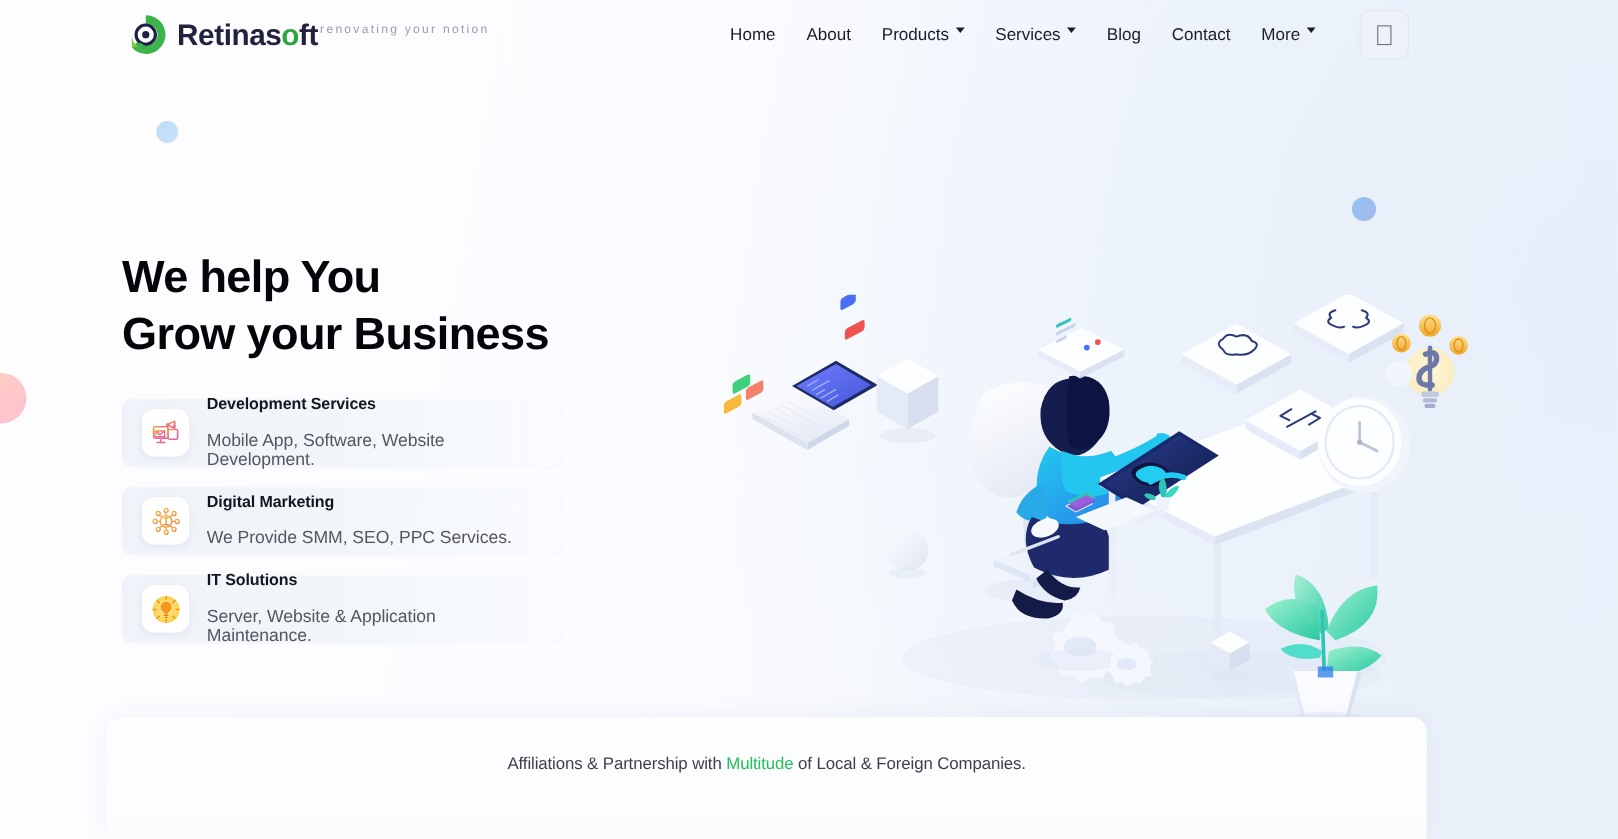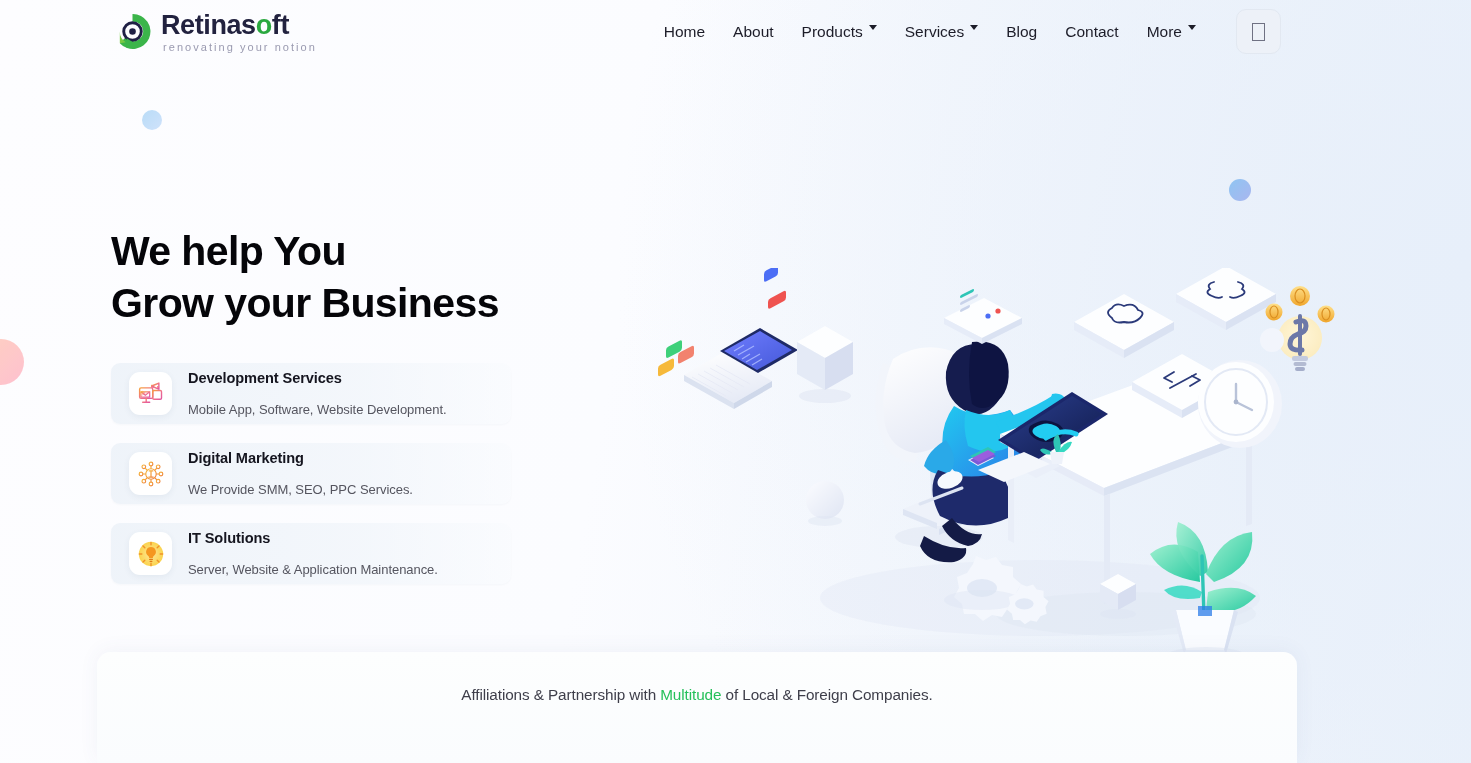--- a/index.html
+++ b/index.html
@@ -36,21 +36,21 @@
 
   
   .header {
     position: relative; z-index: 6;
     height: 63px;
     display: flex; align-items: center;
     padding: 0 190px 0 113px;
   }
   .brand { display: flex; align-items: center; gap: 9px; text-decoration: none; }
   .brand-mark { width: 39px; height: 39px; flex: 0 0 39px; }
-  .brand-text { display: flex; flex-direction: column; line-height: 1; padding-top: 2px; }
+  .brand-text { display: flex; flex-direction: row; line-height: 1; padding-top: 2px; }
   .brand-name {
     font-size: 27px; font-weight: 700; color: #22223f;
     letter-spacing: -0.4px;
   }
   .brand-name .o-dot { color: #2aa83f; }
   .brand-tag {
     font-size: 11px; color: #9a9ab0; letter-spacing: 2.05px;
     margin-top: 3px; padding-left: 2px; white-space: nowrap;
   }
 
@@ -105,21 +105,21 @@
   }
   .card-icon {
     width: 43px; height: 43px; flex: 0 0 43px;
     border-radius: 11px; background: #ffffff;
     box-shadow: 0 2px 6px rgba(60,80,120,.07);
     display: flex; align-items: center; justify-content: center;
   }
   .card-icon svg { display: block; }
   .card-text { display: flex; flex-direction: column; gap: 16px; min-width: 0; }
   .card-title { font-size: 14.6px; font-weight: 700; color: #15151f; letter-spacing: -0.1px; }
-  .card-sub { font-size: 13px; color: #55555f; letter-spacing: -0.05px; }
+  .card-sub { font-size: 16px; color: #55555f; letter-spacing: -0.05px; }
 
   
   .illus {
     position: absolute; left: 620px; top: 205px;
     width: 740px; height: 390px; z-index: 2;
   }
   .illus svg { display: block; width: 100%; height: 100%; }
 
   
   .partners {

